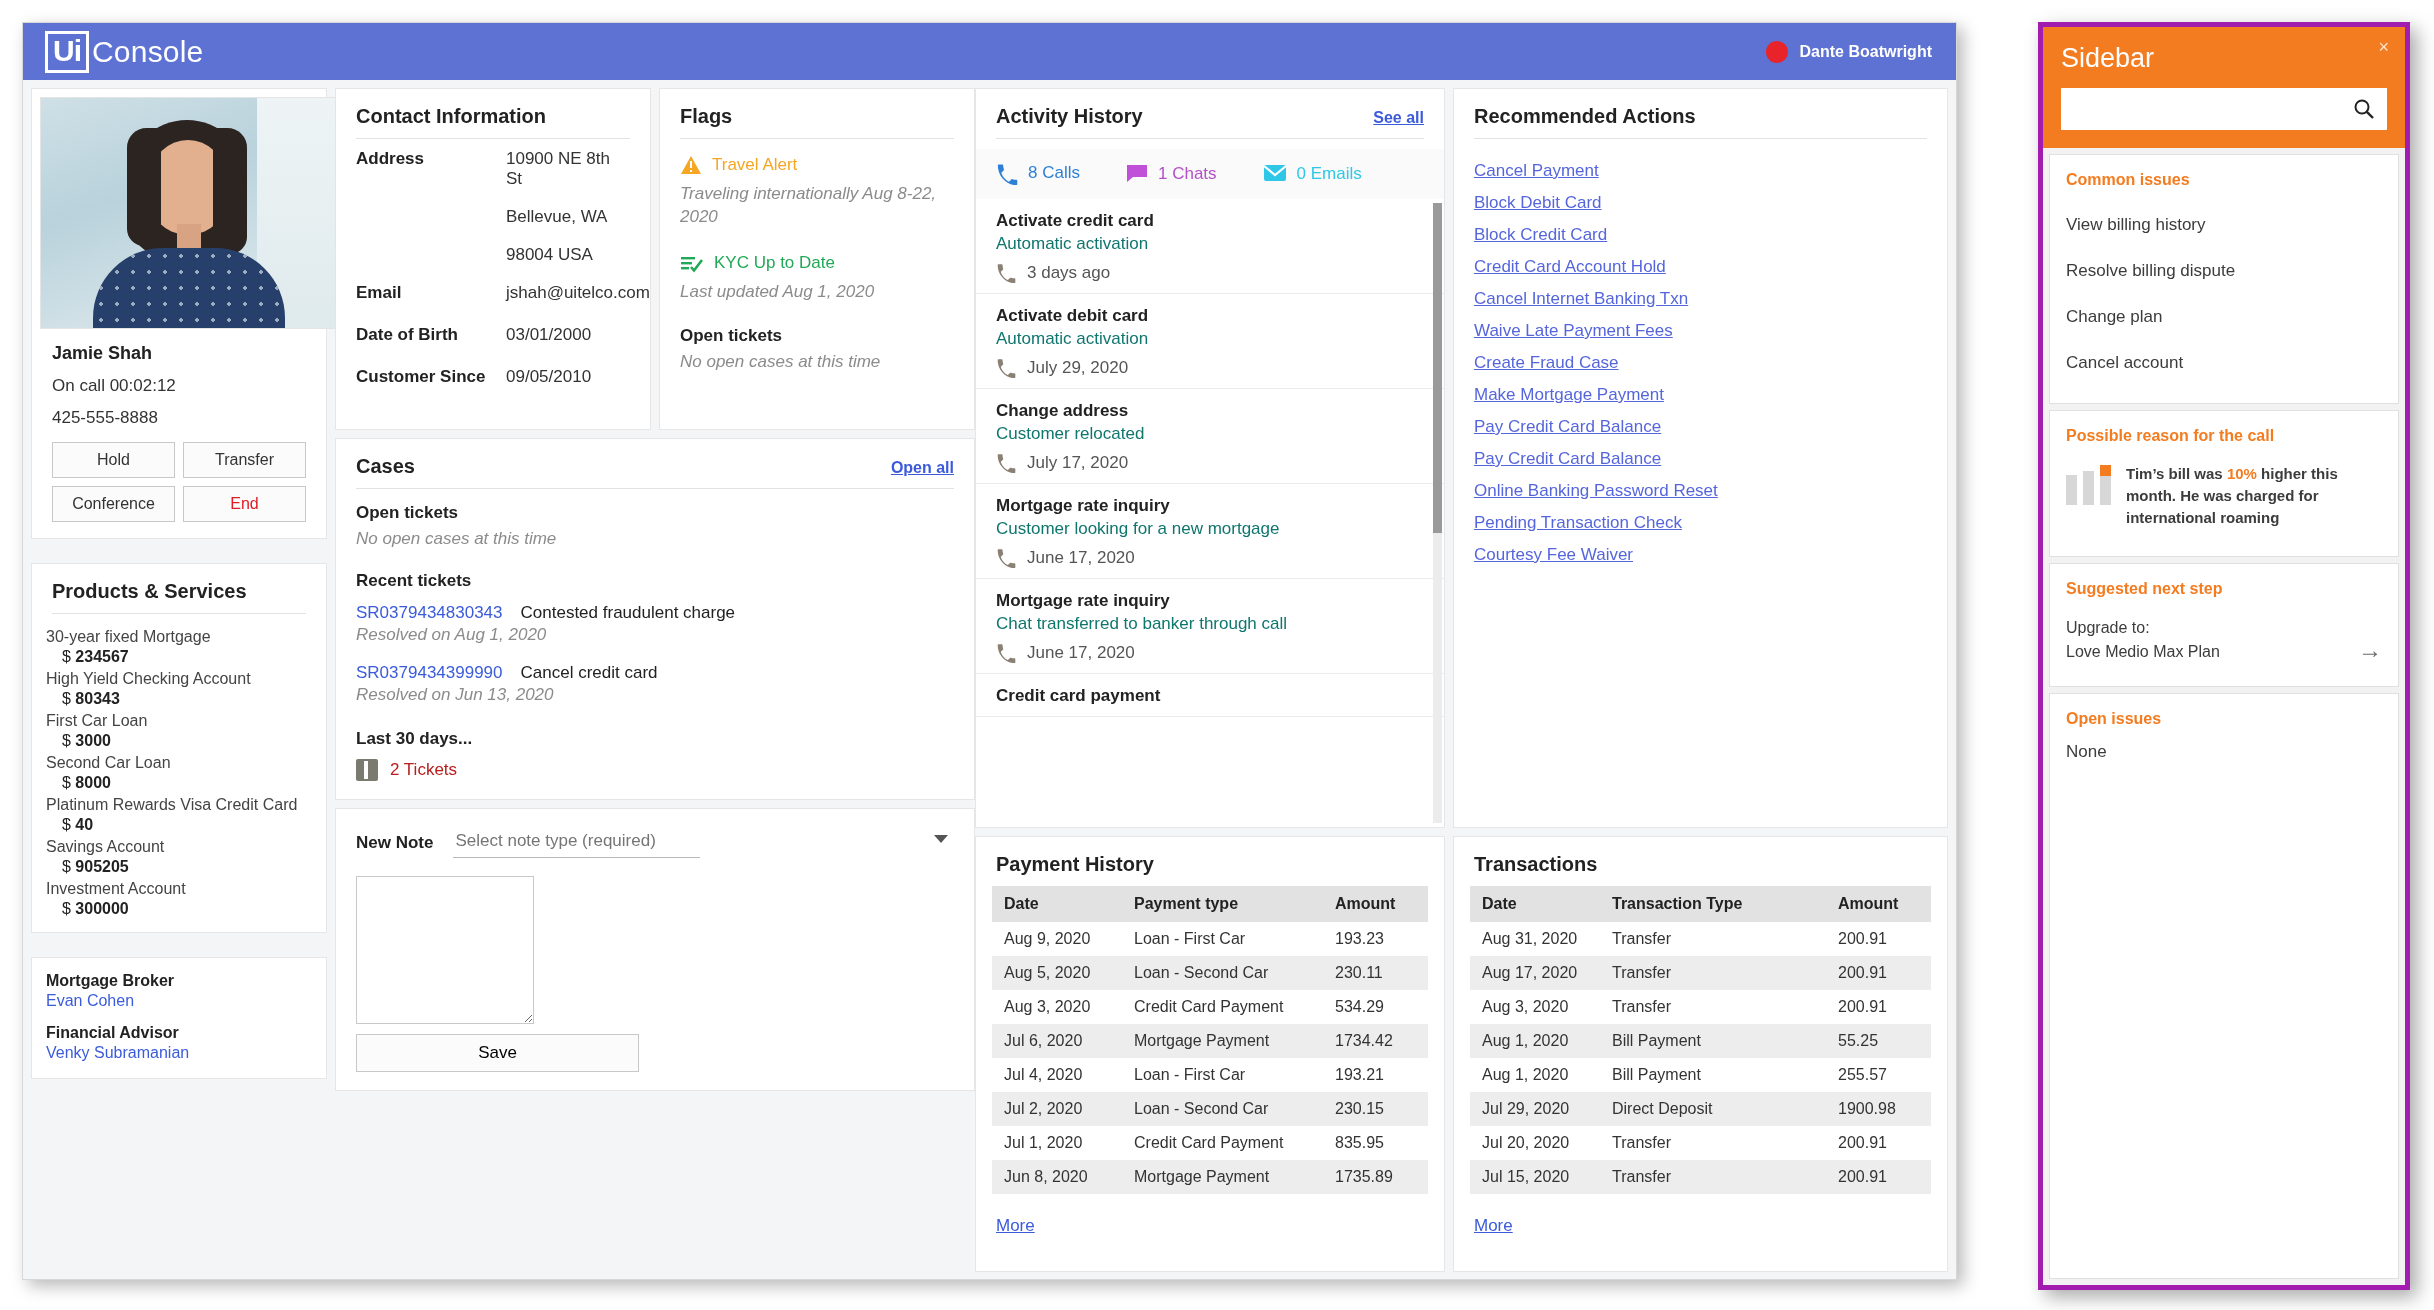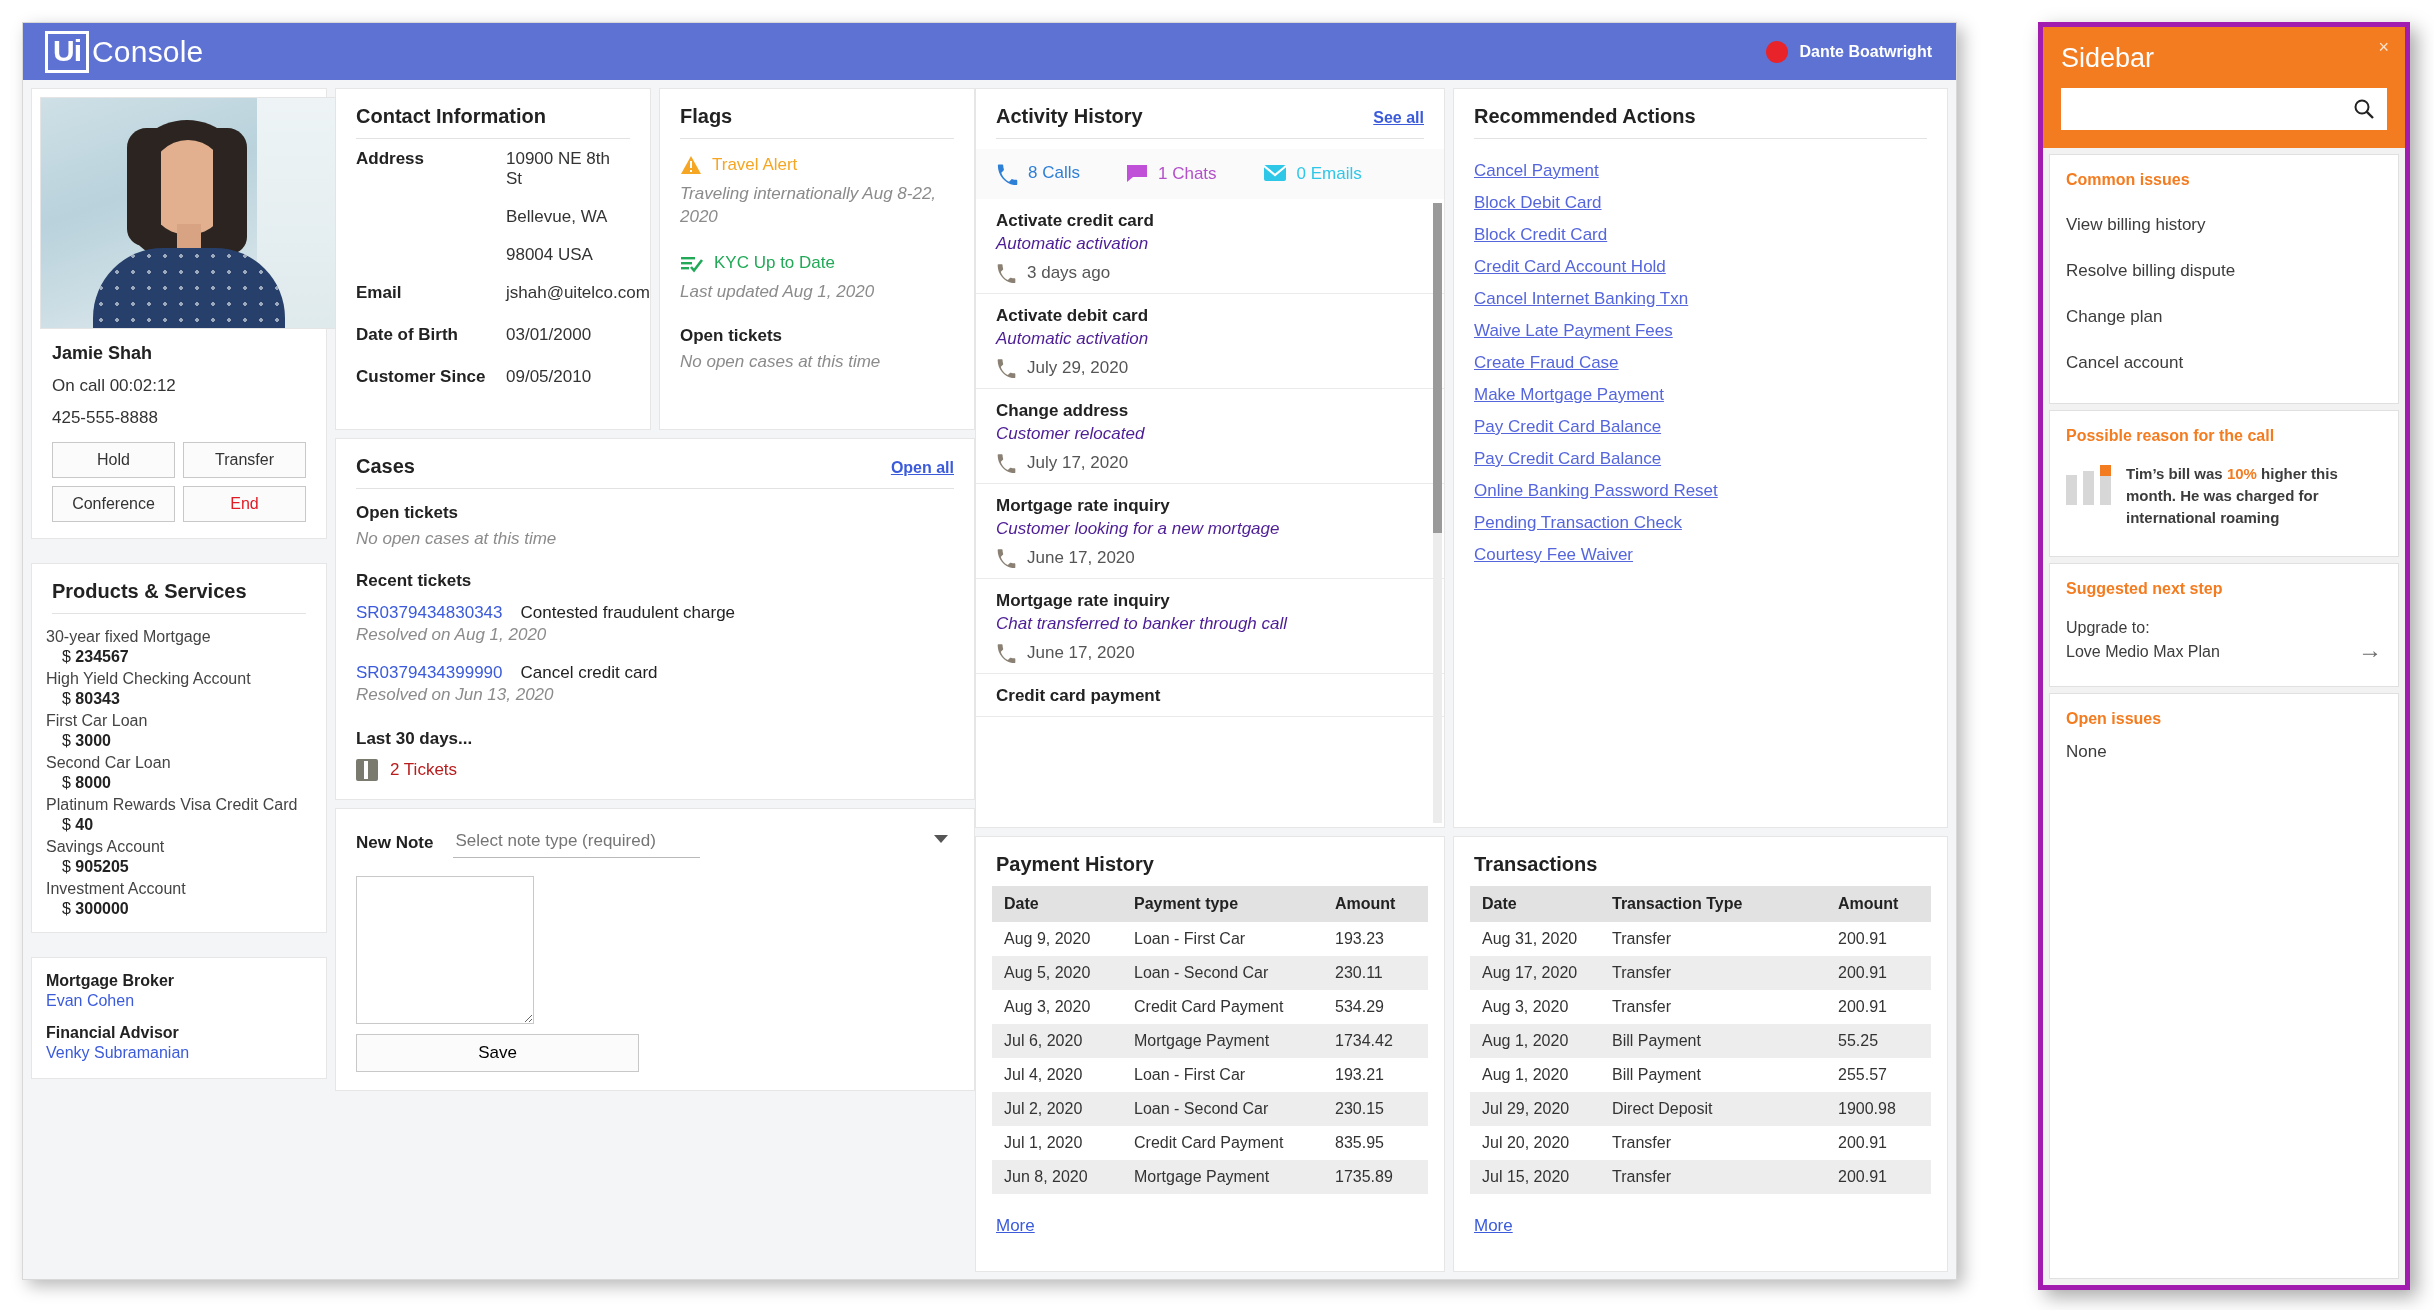--- a/index.html
+++ b/index.html
@@ -152,21 +152,21 @@
   .r-bot { display:flex; gap: 8px; flex:1; }
   .act-card { width: 470px; display:flex; flex-direction:column; }
   .chips {
     display:flex; background:#fafafa; padding: 14px 20px; gap: 46px; align-items:center;
   }
   .chip { display:flex; align-items:flex-start; gap: 10px; font-size: 17px;}
   .chip.calls { color:#2e7fd6; } .chip.chats { color:#b34fc9; } .chip.emails { color:#2ec7e8; }
   .act-scroll { flex:1; overflow:hidden; position:relative; }
   .act-item { padding: 12px 20px 10px 20px; border-bottom:1px solid #ebebeb;}
   .act-t { font-size:17px; font-weight:bold; color:#222;}
-  .act-s { font-size:17px; color:#4c1d95; font-style:italic; margin-top:3px;}
+  .act-s { font-size:17px; color:#0f766e; margin-top:3px;}
   .act-d { font-size:17px; color:#555; margin-top:9px; display:flex; align-items:center; gap:11px;}
   .scrollbar { position:absolute; right:2px; top:4px; width:9px; bottom:4px; background:#ececec;}
   .scrollthumb { position:absolute; right:2px; top:4px; width:9px; height:330px; background:#9a9a9a;}
 
   .rec-card { flex:1; }
   .rec-link { display:block; color:#5566dd; text-decoration:underline; font-size:17px; padding: 12px 20px 0 20px; cursor:pointer;}
 
   .tbl { width:100%; border-collapse: collapse; font-size: 16px; }
   .tbl th { background:#e2e2e2; text-align:left; font-weight:bold; color:#222; padding: 9px 12px; }
   .tbl td { padding: 8px 12px; color:#333; }

